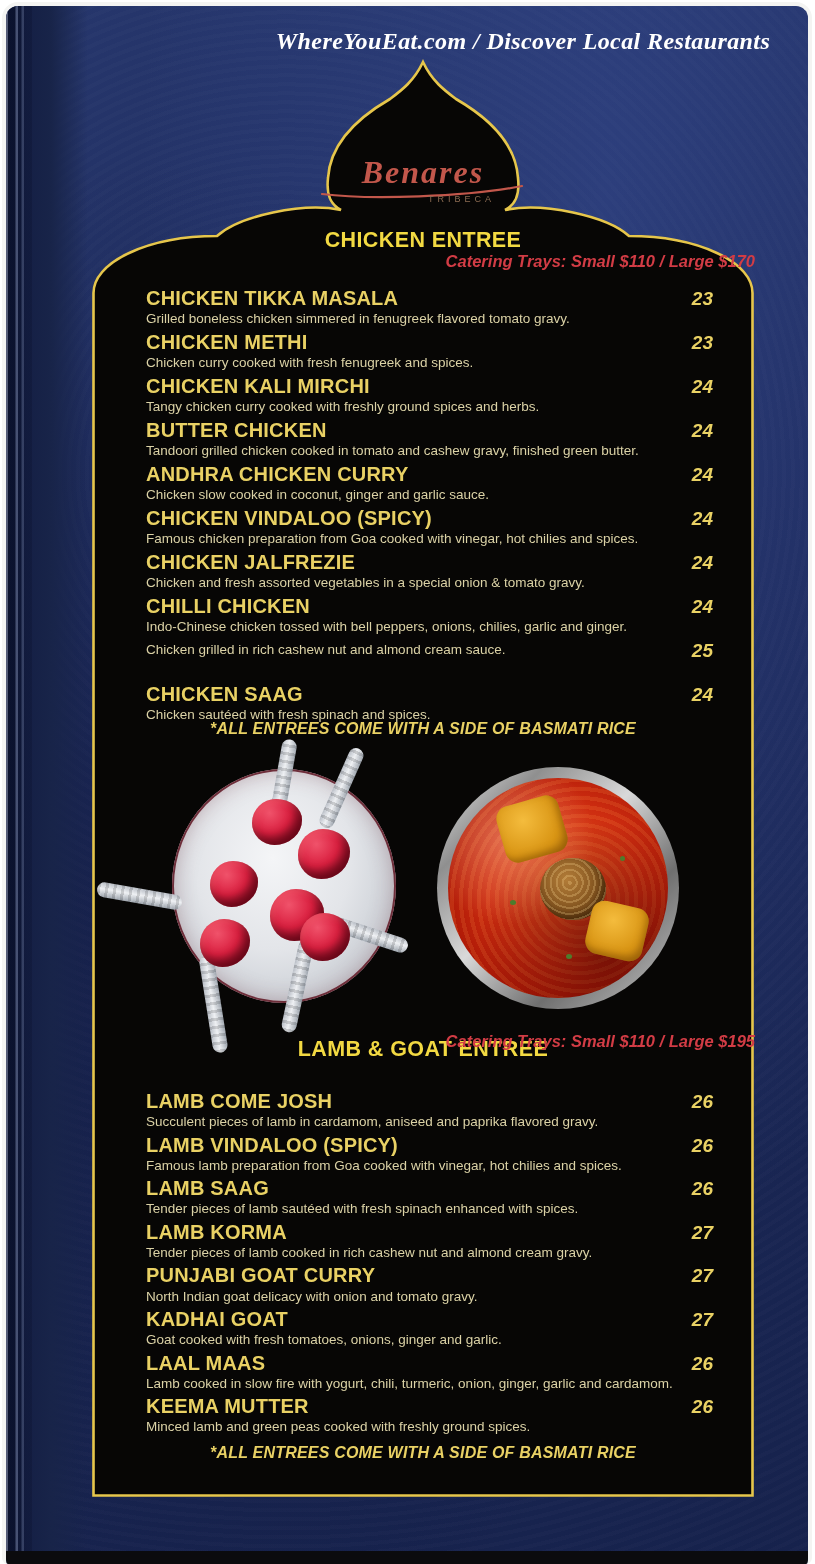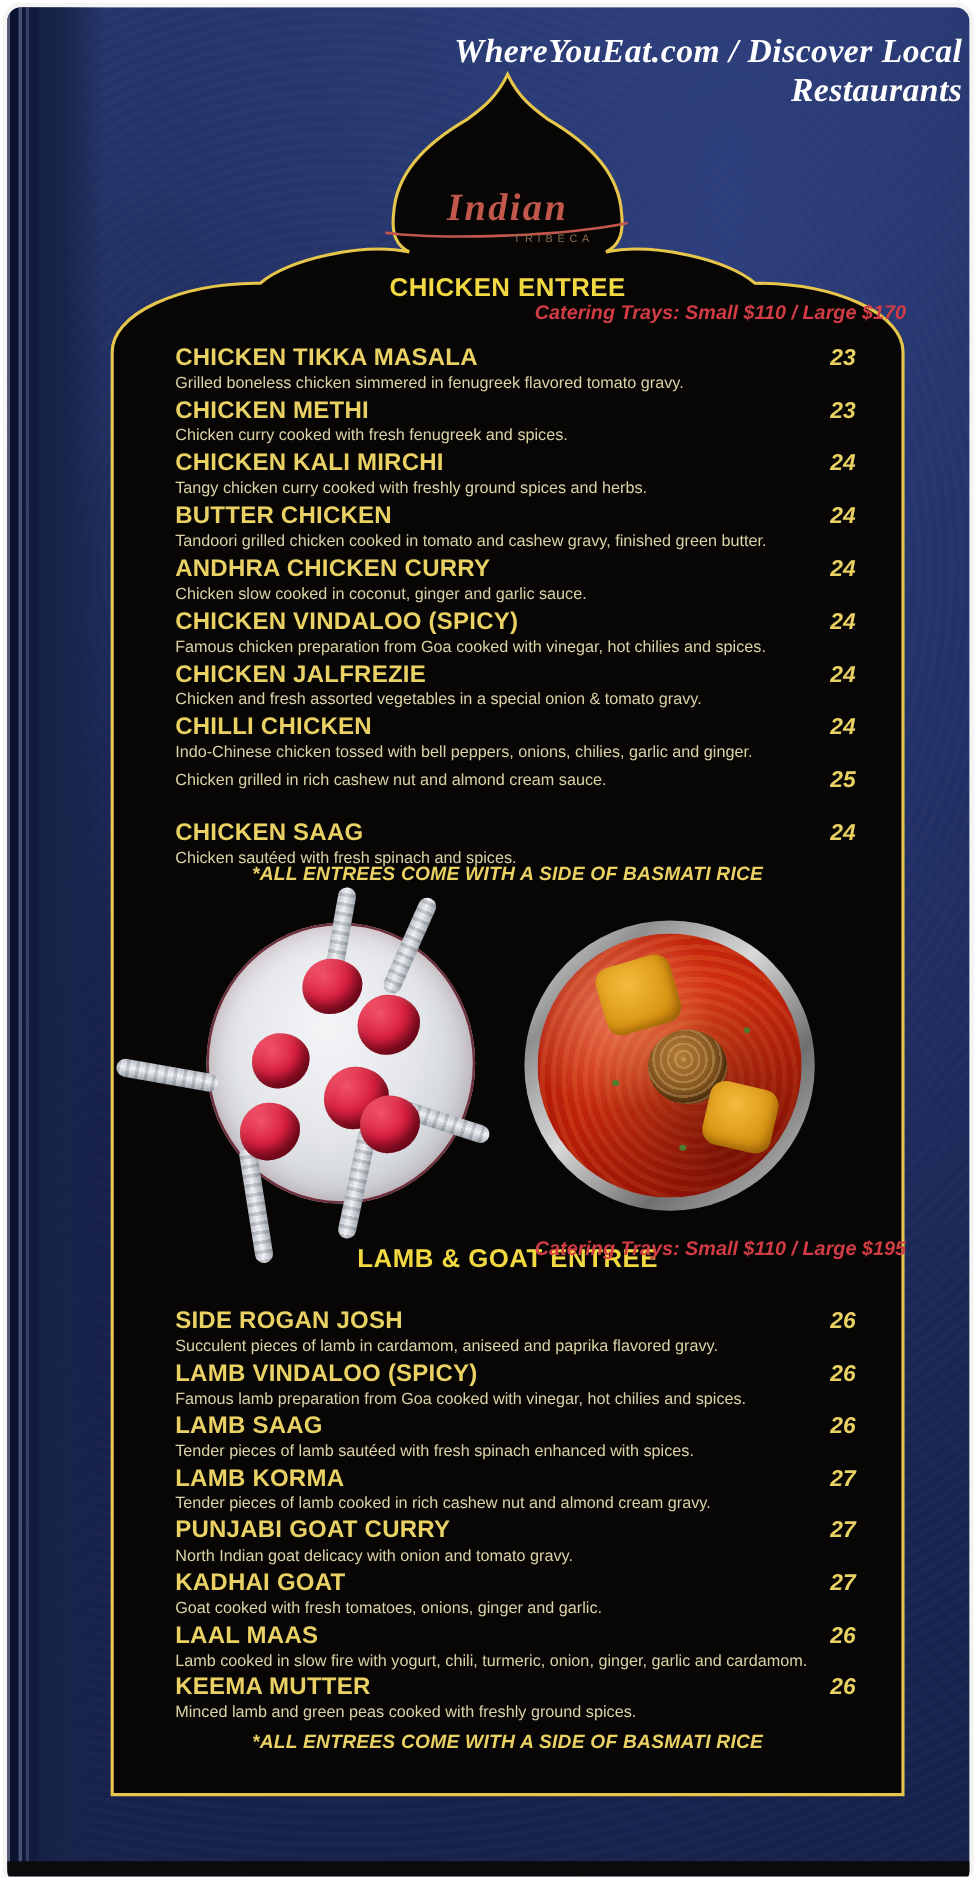--- a/index.html
+++ b/index.html
@@ -17,23 +17,23 @@
   .bottom-bar{position:absolute;left:0;right:0;bottom:0;height:13px;background:#0b0b0e;z-index:9;}
   
   .spine{position:absolute;left:0;top:0;bottom:10px;width:82px;z-index:1;
          background:
           linear-gradient(90deg, rgba(255,255,255,.28) 0 2px, rgba(5,10,30,.55) 2px 9px,
             rgba(190,200,225,.30) 10px 12px, rgba(8,14,38,.45) 12px 15px,
             rgba(200,210,235,.18) 16px 18px, rgba(10,16,44,.30) 18px 26px,
             rgba(0,0,0,0) 26px 100%),
           linear-gradient(90deg,#121c42 0%,#182449 55%,rgba(24,36,80,0) 100%);}
   
-  .banner{position:absolute;left:238px;right:6px;top:22px;text-align:right;z-index:5;
+  .banner{position:absolute;left:238px;right:6px;top:22px;text-align:center;z-index:5;
           color:#ffffff;font-family:"Liberation Serif",serif;font-style:italic;font-weight:700;
-          font-size:28px;letter-spacing:.4px;}
+          font-size:24px;letter-spacing:.4px;}
   
   .card-svg{position:absolute;left:85px;top:52px;z-index:2;}
   .card{position:absolute;left:85px;top:52px;width:664px;height:1444px;z-index:3;}
   .card *{position:absolute;}
   
   .logo-word{left:0;right:0;top:96px;text-align:center;font-family:"Liberation Serif",serif;
              font-style:italic;font-weight:700;font-size:32px;color:#c2574b;letter-spacing:2px;}
   .logo-swoosh{left:227px;top:126px;}
   .logo-sub{left:232px;top:136px;width:200px;text-align:right;padding-right:28px;box-sizing:border-box;
             font-size:9px;letter-spacing:4px;color:#8d6c52;font-weight:400;}
@@ -111,21 +111,21 @@
                L 2.5,235
                A 123.5,57 0 0 1 126,178
                C 148,158 212,144 250,152
                C 240,147 235,138 237,120
                C 239,88 261,63 299,41
                C 311,32 323,23 332,4 Z" fill="#070605" stroke="#e6c64b" stroke-width="2.6"></path>
     </svg>
 
     <div class="card">
 
-      <div class="logo-word">Indian</div>
+      <div class="logo-word">Benares</div>
       <svg class="logo-swoosh" width="210" height="16" viewBox="0 0 210 16">
         <path d="M4,10 C 50,16 150,13 204,2" fill="none" stroke="#c2574b" stroke-width="2.2" stroke-linecap="round"></path>
       </svg>
       <div class="logo-sub">TRIBECA</div>
 
       <div class="sec-title" id="title1">CHICKEN ENTREE</div>
       <div class="sec-cater" id="cater1">Catering Trays: Small $110 / Large $170</div>
       <div class="items" id="items1">
 
           <div class="item">
@@ -233,21 +233,21 @@
           <div class="herb" style="left:118px;top:176px;width:6px;height:5px;"></div>
         </div>
       </div>
 
       <div class="sec-title" id="title2">LAMB &amp; GOAT ENTREE</div>
       <div class="sec-cater" id="cater2">Catering Trays: Small $110 / Large $195</div>
       <div class="items" id="items2">
 
           <div class="item">
             <div class="item-main">
-              <div class="item-name">SIDE ROGAN JOSH</div>
+              <div class="item-name">LAMB COME JOSH</div>
               <div class="item-desc">Succulent pieces of lamb in cardamom, aniseed and paprika flavored gravy.</div>
             </div>
             <div class="item-price">26</div>
           </div>
 
           <div class="item">
             <div class="item-main">
               <div class="item-name">LAMB VINDALOO (SPICY)</div>
               <div class="item-desc">Famous lamb preparation from Goa cooked with vinegar, hot chilies and spices.</div>
             </div>

